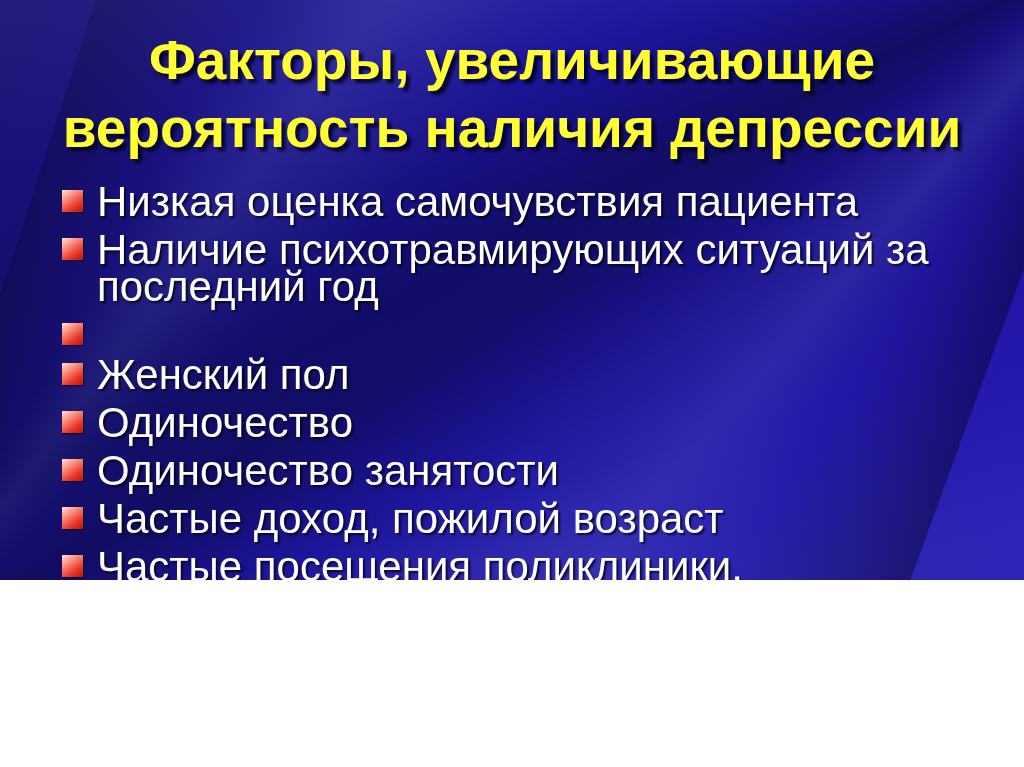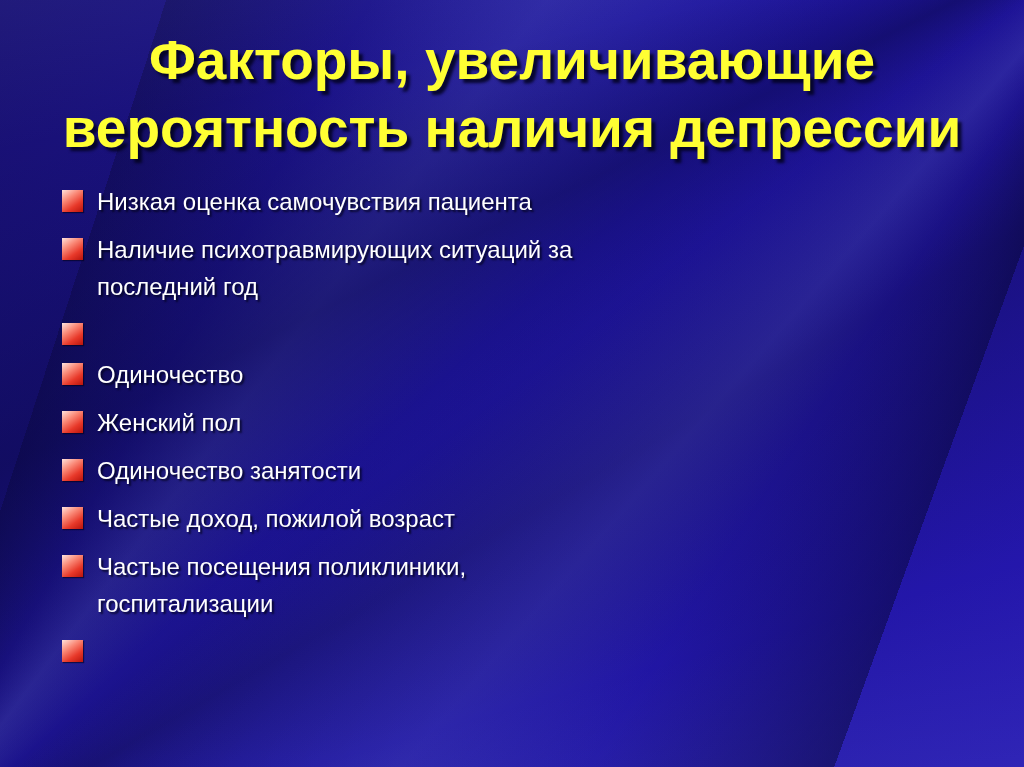--- a/index.html
+++ b/index.html
@@ -6,21 +6,21 @@
     --background-color:#1d149a;
     --title-color:#ffff33;
     --text-color:#ffffff;
     --bullet-red:#e8392a;
   }
   *{margin:0;padding:0;box-sizing:border-box;}
   html,body{width:1024px;height:767px;overflow:hidden;}
   body{font-family:"Liberation Sans",sans-serif;}
   .slide{
     position:relative;
-    width:1024px;height:767px;
+    width:1024px;height:580px;
     background:linear-gradient(118deg,#181070 0%,var(--background-color) 45%,#2517ae 100%);
     overflow:hidden;
   }
   .bg-texture{
     position:absolute;inset:0;
     background:
       conic-gradient(from 200deg at 112% -12%,
         rgba(4,4,40,.45) 0deg, rgba(4,4,40,0) 13deg,
         rgba(150,165,255,.12) 21deg, rgba(150,165,255,0) 33deg,
         rgba(4,4,48,.38) 44deg, rgba(4,4,48,0) 58deg,
@@ -57,21 +57,21 @@
   }
   .bullet-square{
     flex:0 0 auto;
     width:21px;height:22px;
     margin-top:7px;
     margin-right:14px;
     background:linear-gradient(145deg,#ffe4de 0%,#fa8a78 35%,var(--bullet-red) 68%,#b8140c 100%);
     box-shadow:1px 1px 1px rgba(0,0,20,.55);
   }
   .bullet-text{
-    font-size:24px;
+    font-size:42px;
     line-height:37px;
     color:var(--text-color);
     text-shadow:2px 2px 2px rgba(2,2,25,.8);
     white-space:pre-line;
   }
 </style>
 </head>
 <body>
 
 <div class="slide">
@@ -88,25 +88,25 @@
     <li class="bullet-item">
       <span class="bullet-square"></span>
       <span class="bullet-text">Наличие психотравмирующих ситуаций за
 последний год</span>
     </li>
     <li class="bullet-item">
       <span class="bullet-square"></span>
     </li>
     <li class="bullet-item">
       <span class="bullet-square"></span>
-      <span class="bullet-text">Одиночество</span>
+      <span class="bullet-text">Женский пол</span>
     </li>
     <li class="bullet-item">
       <span class="bullet-square"></span>
-      <span class="bullet-text">Женский пол</span>
+      <span class="bullet-text">Одиночество</span>
     </li>
     <li class="bullet-item">
       <span class="bullet-square"></span>
       <span class="bullet-text">Одиночество занятости</span>
     </li>
     <li class="bullet-item">
       <span class="bullet-square"></span>
       <span class="bullet-text">Частые доход, пожилой возраст</span>
     </li>
     <li class="bullet-item">

